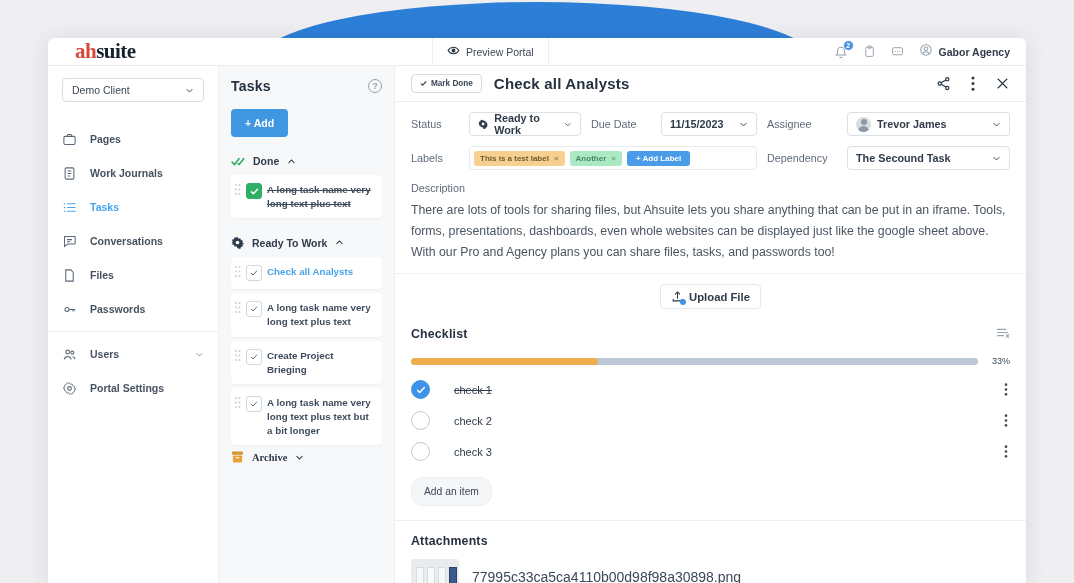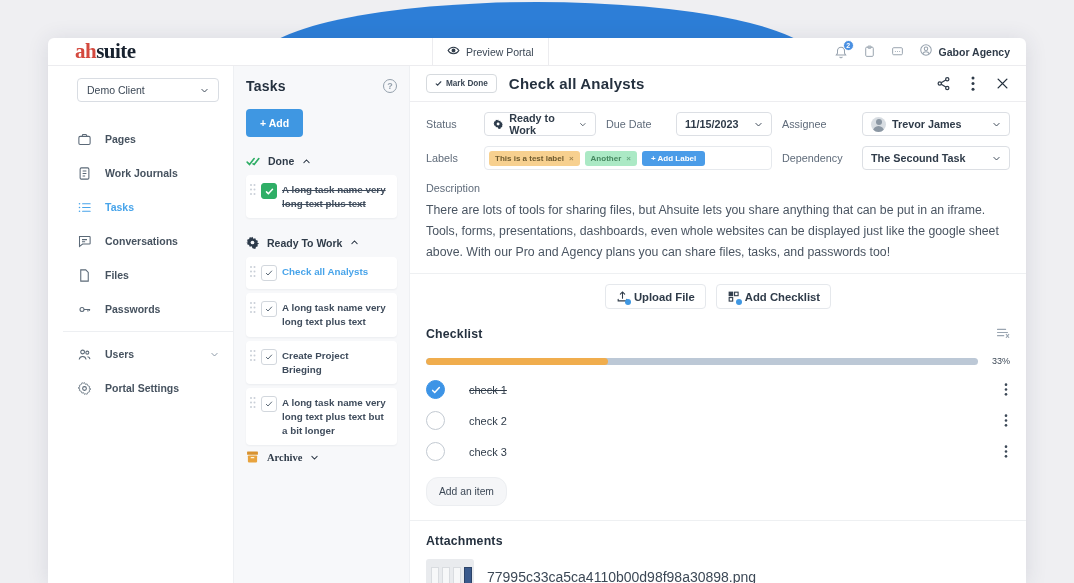--- a/index.html
+++ b/index.html
@@ -28,21 +28,21 @@
   .badge { position:absolute; top:-5px; right:-6px; min-width:11px; height:11px; border-radius:6px;
            background:#4a90e2; color:#fff; font-size:7px; font-weight:700; display:flex;
            align-items:center; justify-content:center; border:1px solid #fff; padding:0 2px; }
   .user-chip { display:flex; align-items:center; gap:6px; cursor:pointer; }
   .user-chip .name { font-size:10.5px; font-weight:700; color:#2f3b49; }
 
   
   .appbody { flex:1; display:flex; min-height:0; }
 
   
-  .sidebar { flex:0 0 170px; width:170px; padding:12px 14px 0;margin-left:15px; }
+  .sidebar { flex:0 0 170px; width:170px; padding:12px 14px 0; }
   .client-select { height:24px; border:1px solid #d9dde3; border-radius:4px; background:#fff;
           display:flex; align-items:center; justify-content:space-between; padding:0 9px;
           font-size:10.5px; color:#3c4856; cursor:pointer; }
   .nav { margin-top:20px; }
   .nav-item { display:flex; align-items:center; gap:13px; height:34px; font-size:10.5px;
           font-weight:700; color:#46525f; cursor:pointer; }
   .nav-item svg { flex:none; }
   .nav-item.active { color:#48a4ea; }
   .nav-item .chev { margin-left:auto; }
   .nav-divider { height:1px; background:#edeff2; margin:5px -14px; }
@@ -486,31 +486,20 @@
           <span class="action-btn">
             <span class="dot-ico">
               <svg width="13" height="13" viewBox="0 0 24 24" fill="none" stroke="#2f3b49" stroke-width="2" stroke-linecap="round">
                   <path d="M12 15V4M8 7.5L12 3.5l4 4"></path>
                   <path d="M4 17v3h16v-3"></path>
                 </svg>
               <span class="bluedot"></span>
             </span>
             <span>Upload File</span>
           </span>
-          <span class="action-btn">
-            <span class="dot-ico">
-              <svg width="13" height="13" viewBox="0 0 24 24" fill="none" stroke="#2f3b49" stroke-width="2">
-                  <rect x="4" y="4" width="6.5" height="6.5" fill="#2f3b49"></rect>
-                  <rect x="14" y="4" width="6.5" height="6.5"></rect>
-                  <rect x="4" y="14" width="6.5" height="6.5"></rect>
-                </svg>
-              <span class="bluedot"></span>
-            </span>
-            <span>Add Checklist</span>
-          </span>
         </div>
 
         <div class="checklist-head">
           <span class="sec-title">Checklist</span>
           <span>
             <svg width="15" height="13" viewBox="0 0 24 20" fill="none" stroke="#9aa5b1" stroke-width="1.7" stroke-linecap="round">
                 <path d="M4 5h13M4 10h16M4 15h10"></path>
                 <path d="M18 13l4 5M22 13l-4 5"></path>
               </svg>
           </span>

